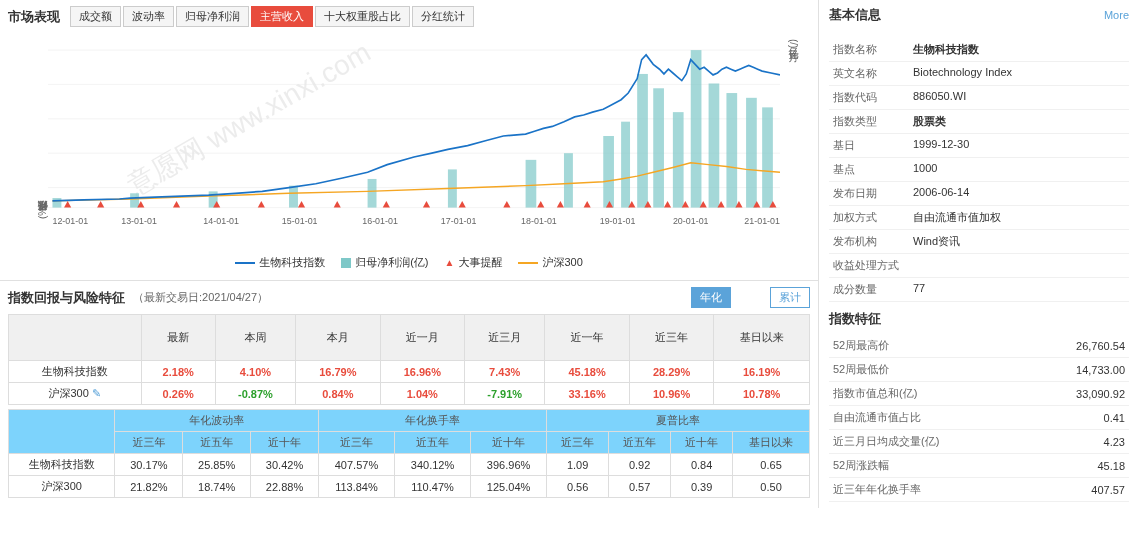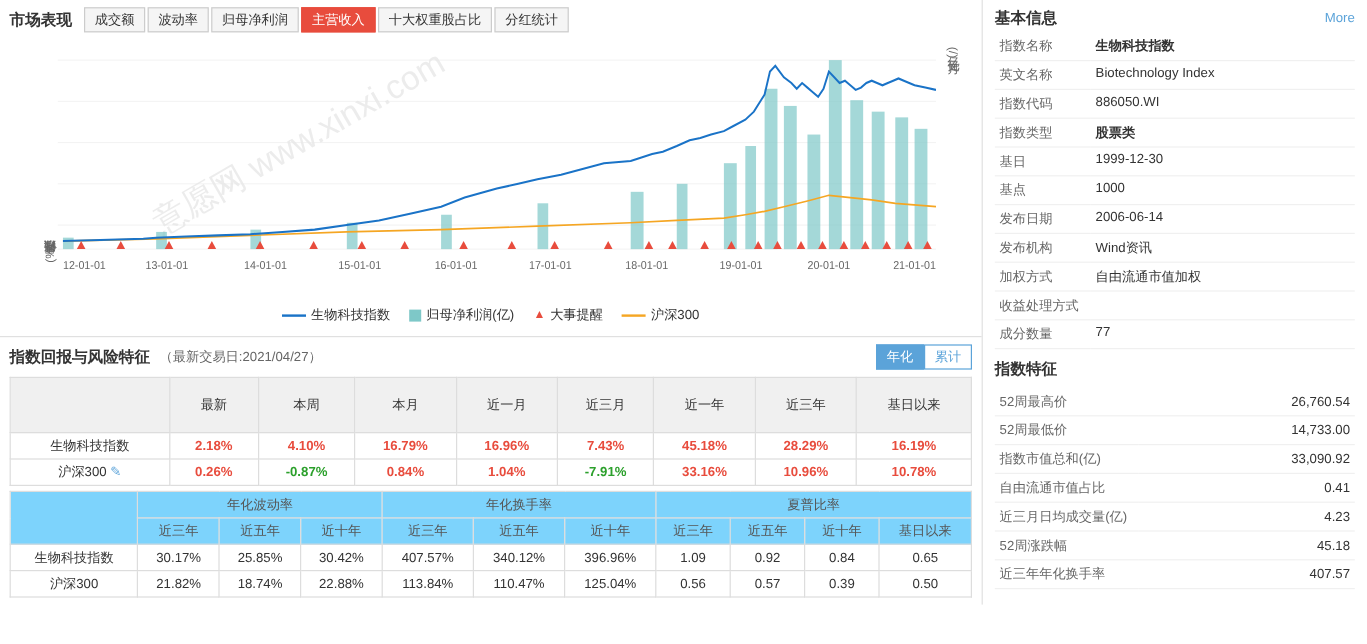--- a/index.html
+++ b/index.html
@@ -22,39 +22,39 @@
 
     
     .chart-legend { display: flex; gap: 16px; justify-content: center; padding: 4px 0; font-size: 11px; }
     .legend-item { display: flex; align-items: center; gap: 4px; }
 
     
     .return-section { padding: 6px 8px; }
     .return-header { display: flex; align-items: center; gap: 8px; margin-bottom: 6px; }
     .return-title { font-size: 13px; font-weight: bold; }
     .return-date { font-size: 11px; color: #666; }
-    .toggle-group { display: flex; margin-left: auto; }
+    .toggle-group { display: flex; margin-left: auto; gap: 39px; }
     .toggle-btn { padding: 2px 8px; border: 1px solid #5ba3d9; cursor: pointer; font-size: 11px; }
     .toggle-btn.active { background: #5ba3d9; color: #fff; }
     .toggle-btn:not(.active) { background: #fff; color: #5ba3d9; }
 
     .return-table { width: 100%; border-collapse: collapse; font-size: 11px; }
     .return-table th { background: #f0f0f0; border: 1px solid #ddd; padding: 15px 6px; text-align: center; font-weight: normal; color: #333; }
     .return-table td { border: 1px solid #ddd; padding: 3px 6px; text-align: center; }
     .red { color: #e84c3d; font-weight: bold; }
     .green { color: #2ca02c; font-weight: bold; }
     .col-label { text-align: left; color: #333; }
 
     
     .risk-table { width: 100%; border-collapse: collapse; font-size: 11px; margin-top: 4px; }
     .risk-table th { background: #7dd3fc; border: 1px solid #ddd; padding: 3px 6px; text-align: center; font-weight: normal; color: #555; }
     .risk-table td { border: 1px solid #ddd; padding: 3px 6px; text-align: center; color: #333; }
 
     
-    .basic-info-header { display: flex; justify-content: space-between; align-items: center; margin-bottom: 3px; }
+    .basic-info-header { display: flex; justify-content: space-between; align-items: center; margin-bottom: 14px; }
     .basic-info-title { font-size: 13px; font-weight: bold; }
     .more-link { color: #5ba3d9; font-size: 11px; cursor: pointer; }
     .info-table { width: 100%; border-collapse: collapse; font-size: 11px; }
     .info-table tr { border-bottom: 1px solid #f0f0f0; }
     .info-table td { padding: 4px 4px; vertical-align: top; }
     .info-label { color: #666; width: 80px; }
     .info-value { color: #333; font-weight: normal; }
     .info-value.bold { font-weight: bold; }
 
     
@@ -331,26 +331,26 @@
         </tr>
         <tr>
           <td class="info-label">基点</td>
           <td class="info-value">1000</td>
         </tr>
         <tr>
           <td class="info-label">发布日期</td>
           <td class="info-value">2006-06-14</td>
         </tr>
         <tr>
+          <td class="info-label">加权方式</td>
+          <td class="info-value">自由流通市值加权</td>
+        </tr>
+        <tr>
           <td class="info-label">发布机构</td>
           <td class="info-value">Wind资讯</td>
-        </tr>
-        <tr>
-          <td class="info-label">加权方式</td>
-          <td class="info-value">自由流通市值加权</td>
         </tr>
         <tr>
           <td class="info-label">收益处理方式</td>
           <td class="info-value"></td>
         </tr>
         <tr>
           <td class="info-label">成分数量</td>
           <td class="info-value">77</td>
         </tr>
       </tbody>

